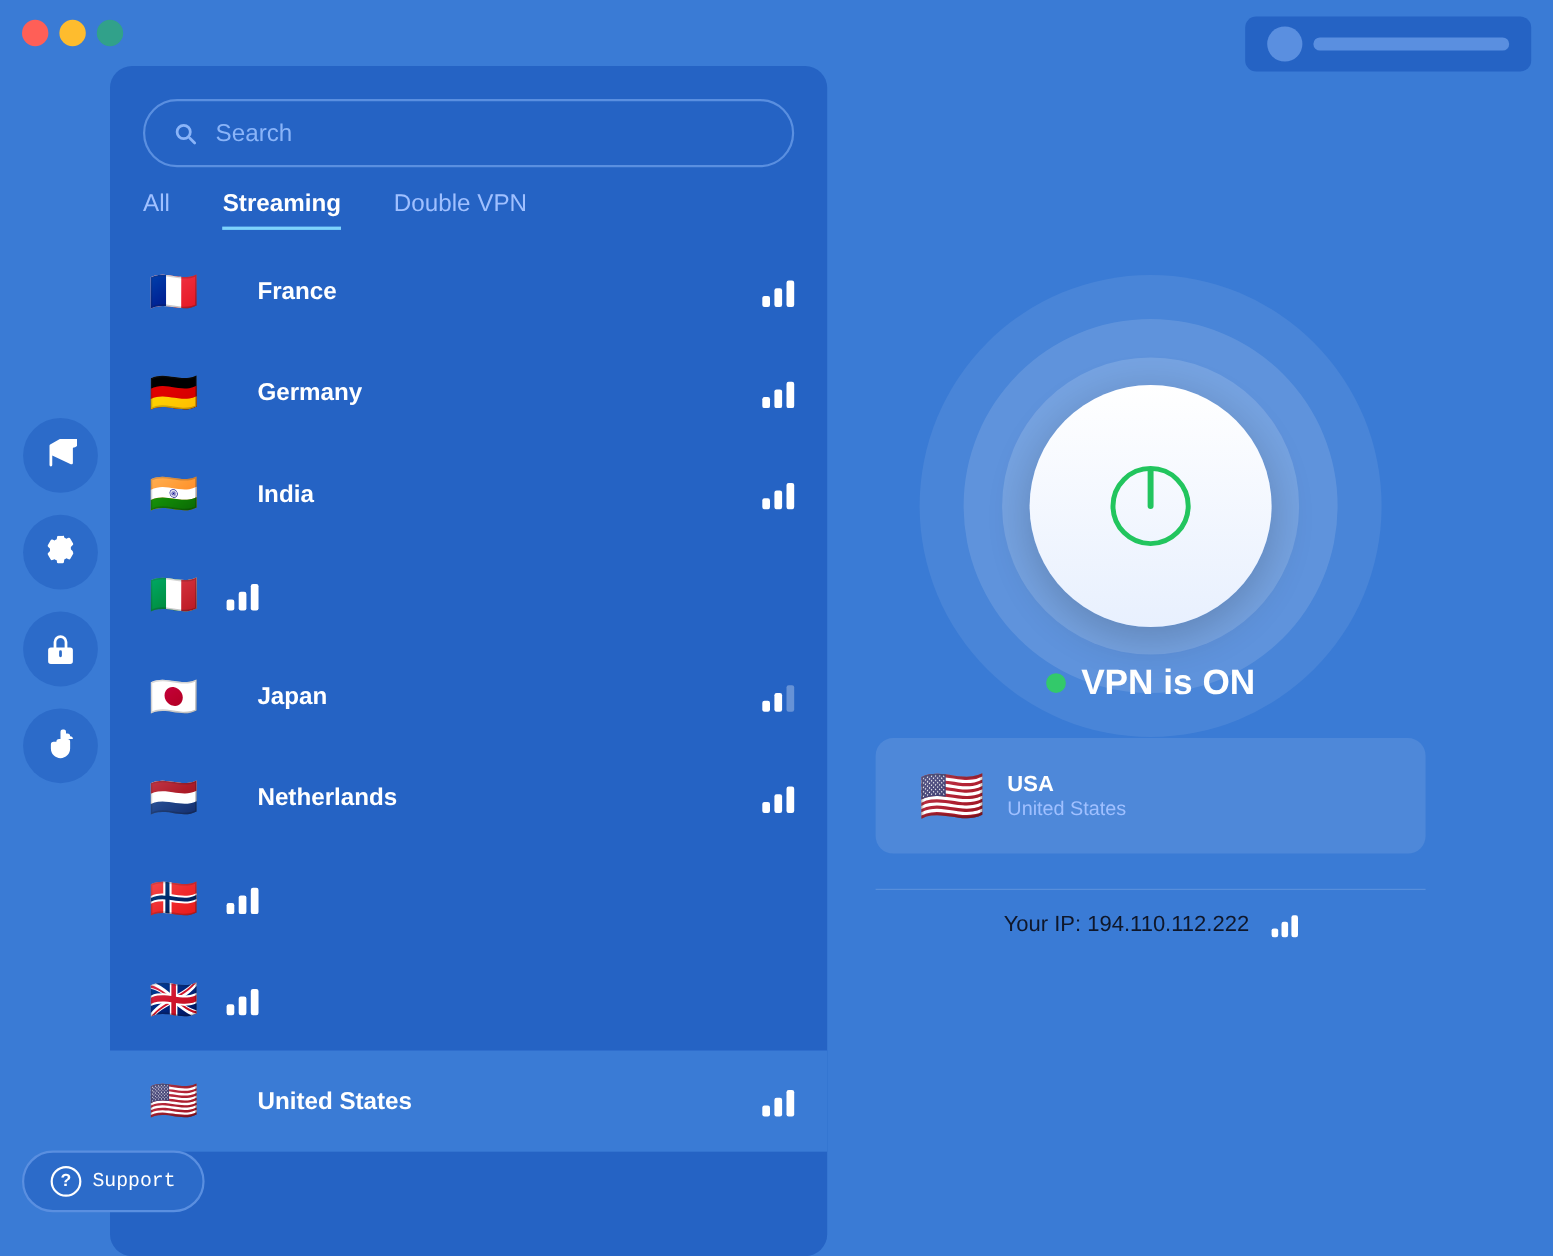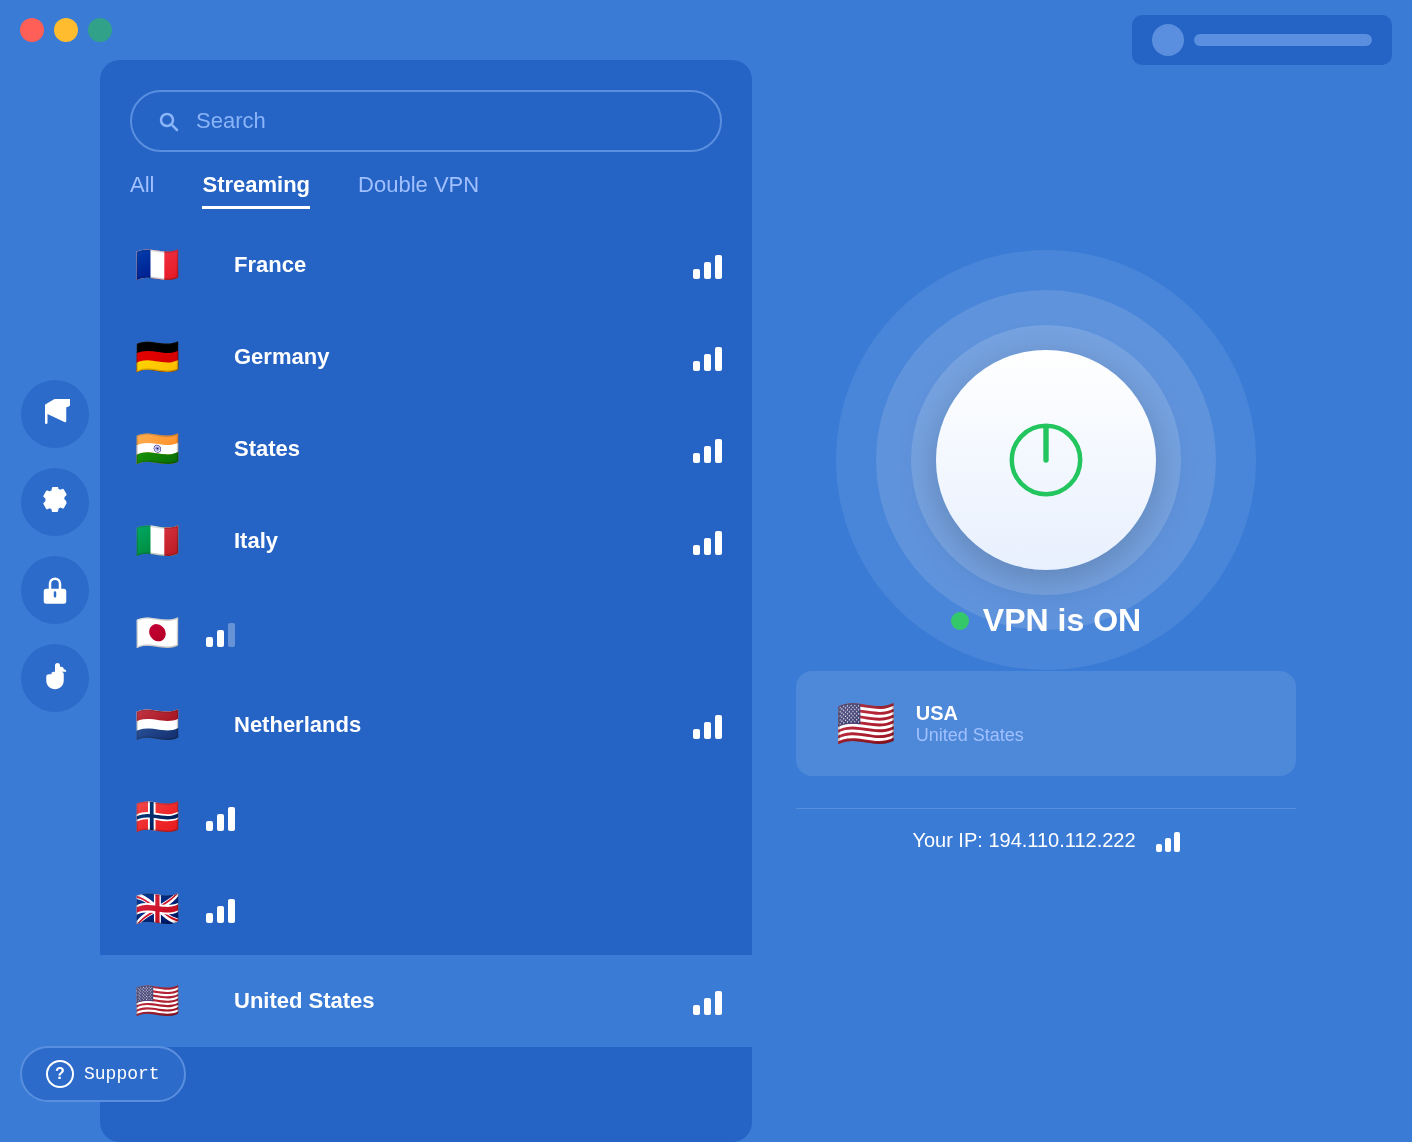--- a/index.html
+++ b/index.html
@@ -176,21 +176,21 @@
     .tab {
       font-size: 22px;
       color: #a0c0ff;
       cursor: pointer;
       padding-bottom: 8px;
       border-bottom: 3px solid transparent;
     }
     .tab.active {
       color: white;
       font-weight: 700;
-      border-bottom: 3px solid #ffffff;
+      border-bottom: 3px solid #7dd3fc;
     }
 
     .country-list {
       flex: 1;
       overflow-y: auto;
       overflow-x: hidden;
     }
     .country-list::-webkit-scrollbar { display: none; }
 
     .country-item {
@@ -335,21 +335,21 @@
     .ip-row {
       display: flex;
       align-items: center;
       justify-content: center;
       gap: 20px;
       border-top: 1px solid rgba(255,255,255,0.15);
       width: 500px;
       padding-top: 20px;
     }
     .ip-text {
-      color: #ffffff;
+      color: #0f172a;
       font-size: 20px;
     }
     .ip-signal {
       display: flex;
       align-items: flex-end;
       gap: 3px;
       height: 22px;
     }
     .ip-bar {
       width: 6px;
@@ -427,38 +427,38 @@
         <div class="flag">🇩🇪</div>
         <div class="country-name">Germany</div>
         <div class="signal-bars">
           <div class="bar"></div>
           <div class="bar"></div>
           <div class="bar"></div>
         </div>
       </div>
       <div class="country-item">
         <div class="flag">🇮🇳</div>
-        <div class="country-name">States</div>
+        <div class="country-name">India</div>
         <div class="signal-bars">
           <div class="bar"></div>
           <div class="bar"></div>
           <div class="bar"></div>
         </div>
       </div>
       <div class="country-item">
         <div class="flag">🇮🇹</div>
-        <div class="country-name">Italy</div>
         <div class="signal-bars">
           <div class="bar"></div>
           <div class="bar"></div>
           <div class="bar"></div>
         </div>
       </div>
       <div class="country-item">
         <div class="flag">🇯🇵</div>
+        <div class="country-name">Japan</div>
         <div class="signal-bars">
           <div class="bar"></div>
           <div class="bar"></div>
           <div class="bar dim"></div>
         </div>
       </div>
       <div class="country-item">
         <div class="flag">🇳🇱</div>
         <div class="country-name">Netherlands</div>
         <div class="signal-bars">

